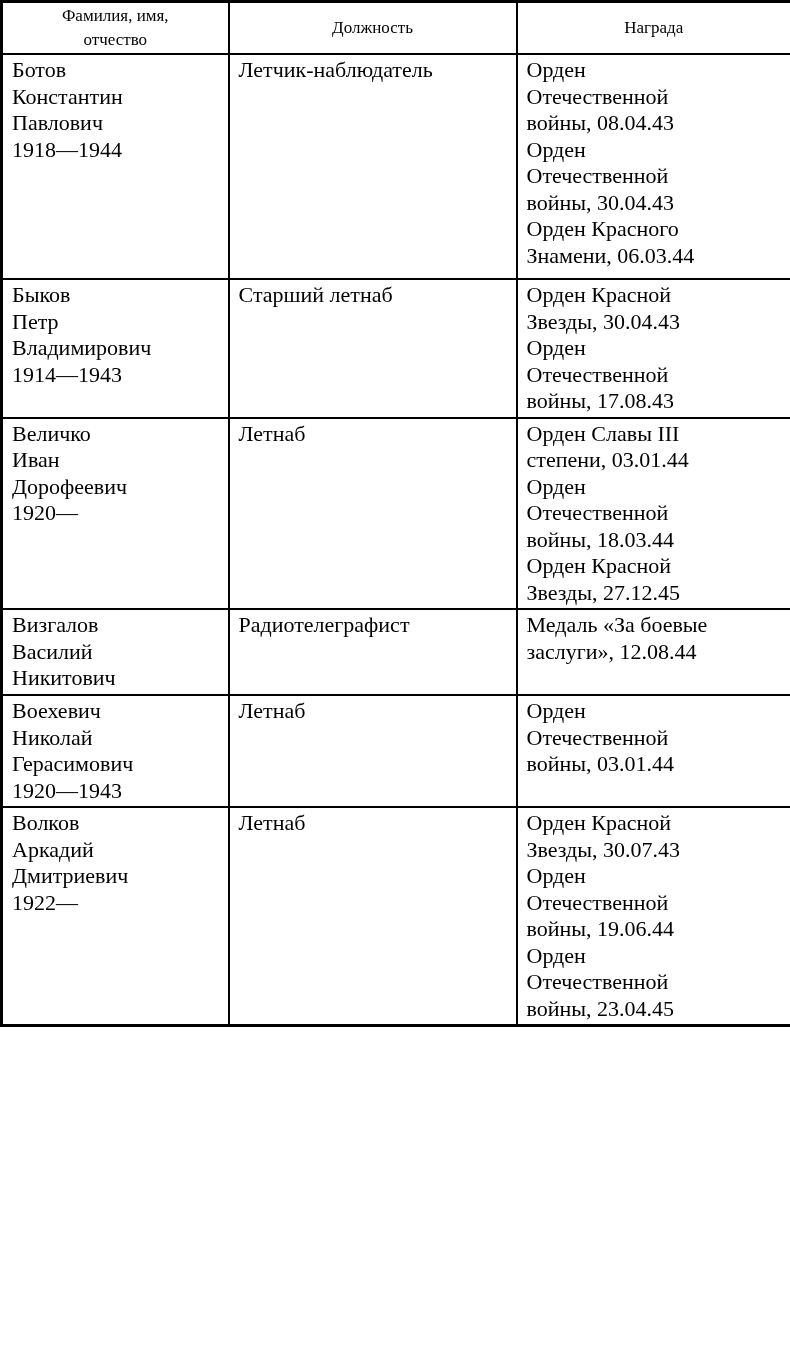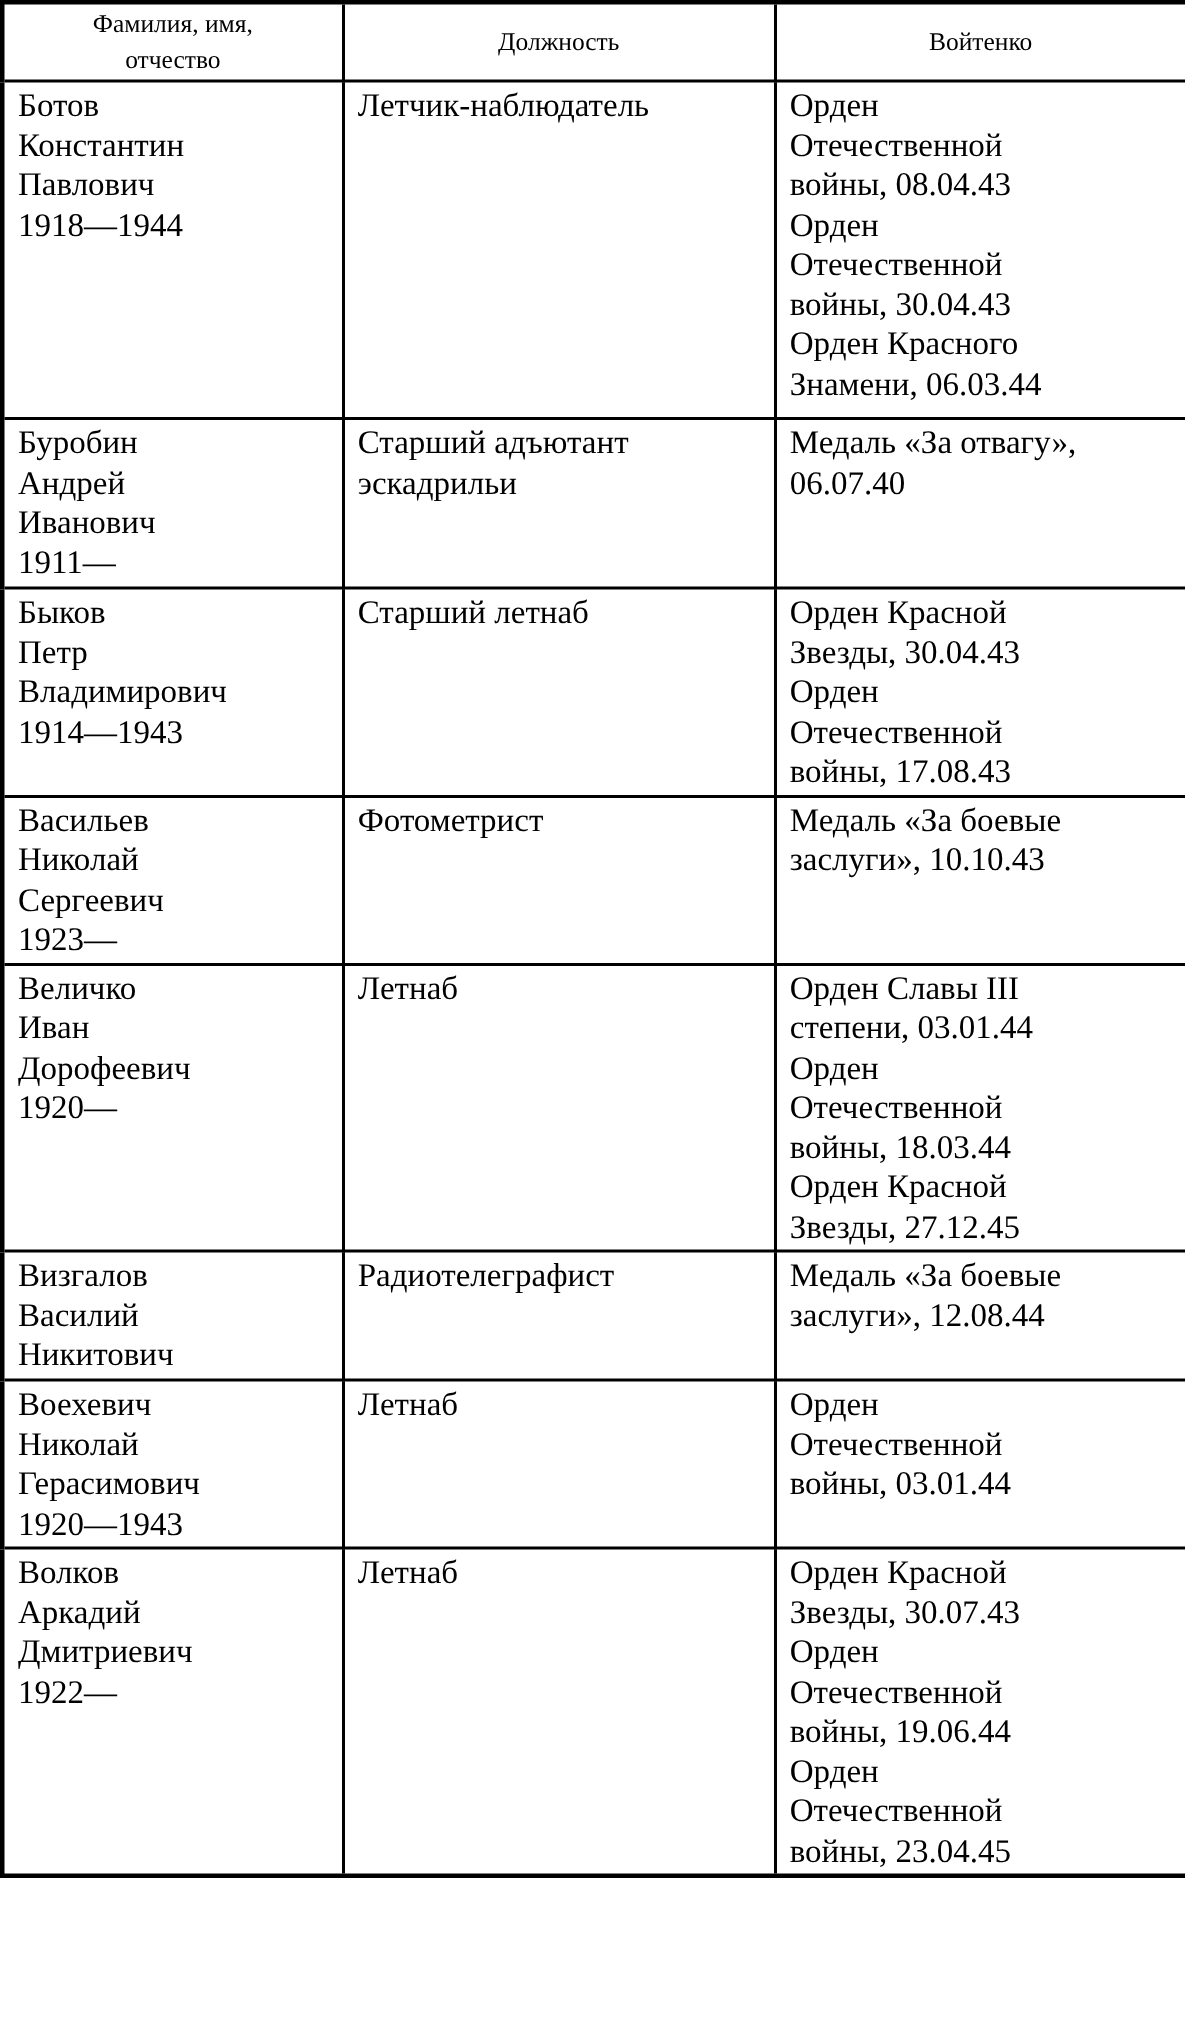--- a/index.html
+++ b/index.html
@@ -70,69 +70,50 @@
   <colgroup>
     <col class="col-name">
     <col class="col-pos">
     <col class="col-award">
   </colgroup>
   <thead>
     <tr>
       <th>Фамилия, имя,
 отчество</th>
       <th>Должность</th>
-      <th>Войтенко</th>
+      <th>Награда</th>
     </tr>
   </thead>
   <tbody>
     <tr class="r0">
       <td>Ботов
 Константин
 Павлович
 1918—1944</td>
       <td>Летчик-наблюдатель</td>
       <td>Орден
 Отечественной
 войны, 08.04.43
 Орден
 Отечественной
 войны, 30.04.43
 Орден Красного
 Знамени, 06.03.44</td>
     </tr>
-    <tr class="r1">
-      <td>Буробин
-Андрей
-Иванович
-1911—</td>
-      <td>Старший адъютант
-эскадрильи</td>
-      <td>Медаль «За отвагу»,
-06.07.40</td>
-    </tr>
     <tr class="r2">
       <td>Быков
 Петр
 Владимирович
 1914—1943</td>
       <td>Старший летнаб</td>
       <td>Орден Красной
 Звезды, 30.04.43
 Орден
 Отечественной
 войны, 17.08.43</td>
-    </tr>
-    <tr class="r3">
-      <td>Васильев
-Николай
-Сергеевич
-1923—</td>
-      <td>Фотометрист</td>
-      <td>Медаль «За боевые
-заслуги», 10.10.43</td>
     </tr>
     <tr class="r4">
       <td>Величко
 Иван
 Дорофеевич
 1920—</td>
       <td>Летнаб</td>
       <td>Орден Славы III
 степени, 03.01.44
 Орден

